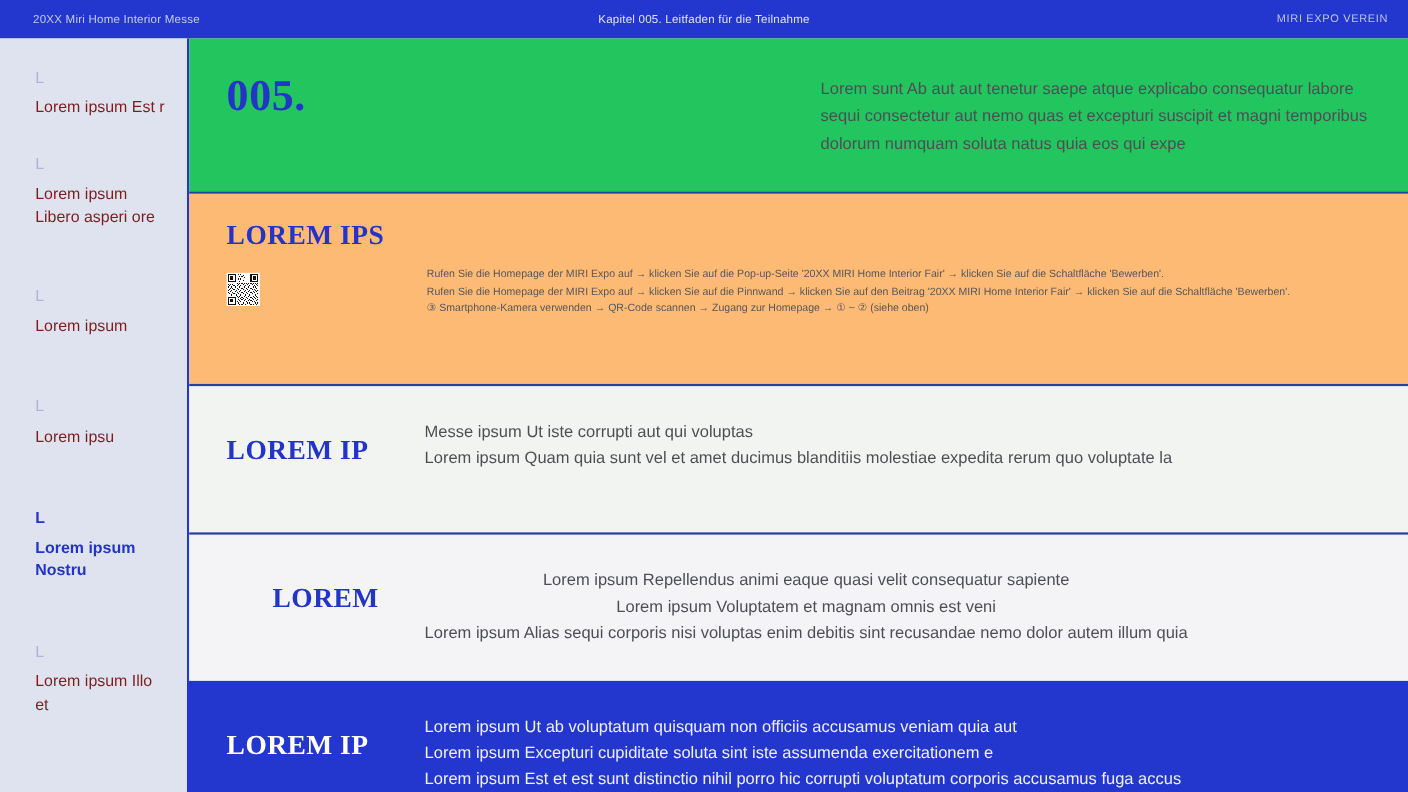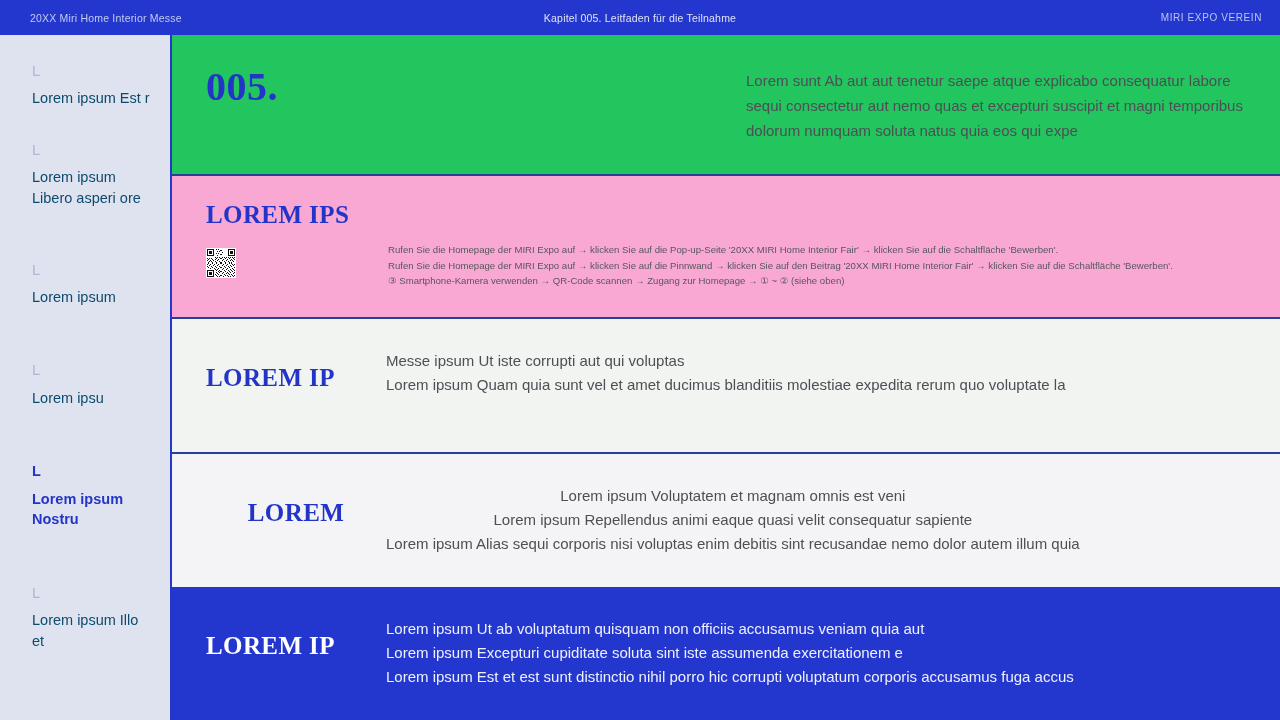--- a/index.html
+++ b/index.html
@@ -69,21 +69,21 @@
     line-height: 1.42;
   }
   .nav-kicker {
     font-size: 14.5px;
     color: #aeb6d8;
     margin-bottom: 8px;
     line-height: 1.2;
   }
   .nav-label {
     font-size: 14.5px;
-    color: #0c4a6e;
+    color: #7f1d1d;
     max-width: 118px;
     line-height: 1.42;
   }
   .nav-item.active .nav-kicker,
   .nav-item.active .nav-label {
     color: #2335c8;
     font-weight: bold;
   }
   .nav-spacer-1 { margin-bottom: 33px; }
   .nav-spacer-2 { margin-bottom: 53px; }
@@ -128,22 +128,22 @@
   .intro-text {
     margin-top: 33px;
     font-size: 15px;
     line-height: 1.67;
     color: #4d4f55;
     width: 505px;
   }
 
   
   .sec-qr {
-    height: 143px;
-    background: #f9a8d4;
+    height: 175px;
+    background: #fdba74;
     display: flex;
     align-items: flex-start;
   }
   .qr-col {
     width: 182px;
     flex: none;
     padding-top: 26px;
   }
   .qr-heading {
     font-family: "Liberation Serif", serif;
@@ -438,22 +438,22 @@
       <div class="list-heading">LOREM IP</div>
       <div class="list-body">
         <div class="list-line">Messe ipsum Ut iste corrupti aut qui voluptas</div>
         <div class="list-line">Lorem ipsum Quam quia sunt vel et amet ducimus blanditiis molestiae expedita rerum quo voluptate la</div>
       </div>
     </div>
 
     <div class="section sec-list sec-list-b rule">
       <div class="list-heading">LOREM</div>
       <div class="list-body">
+        <div class="list-line">Lorem ipsum Repellendus animi eaque quasi velit consequatur sapiente</div>
         <div class="list-line">Lorem ipsum Voluptatem et magnam omnis est veni</div>
-        <div class="list-line">Lorem ipsum Repellendus animi eaque quasi velit consequatur sapiente</div>
         <div class="list-line">Lorem ipsum Alias sequi corporis nisi voluptas enim debitis sint recusandae nemo dolor autem illum quia</div>
       </div>
     </div>
 
     <div class="section sec-blue">
       <div class="list-heading">LOREM IP</div>
       <div class="list-body">
         <div class="list-line">Lorem ipsum Ut ab voluptatum quisquam non officiis accusamus veniam quia aut</div>
         <div class="list-line">Lorem ipsum Excepturi cupiditate soluta sint iste assumenda exercitationem e</div>
         <div class="list-line">Lorem ipsum Est et est sunt distinctio nihil porro hic corrupti voluptatum corporis accusamus fuga accus</div>

